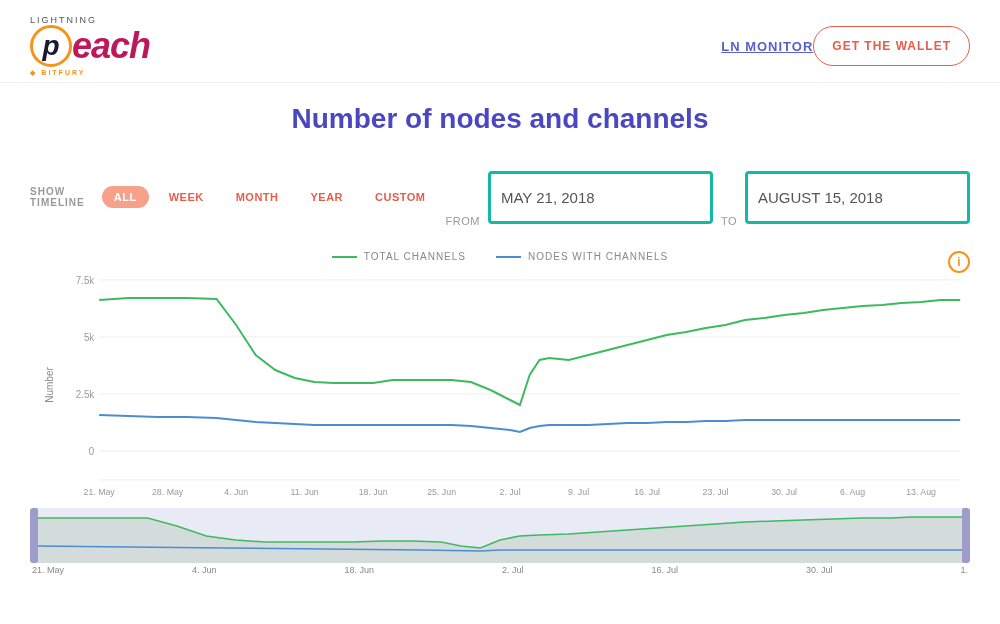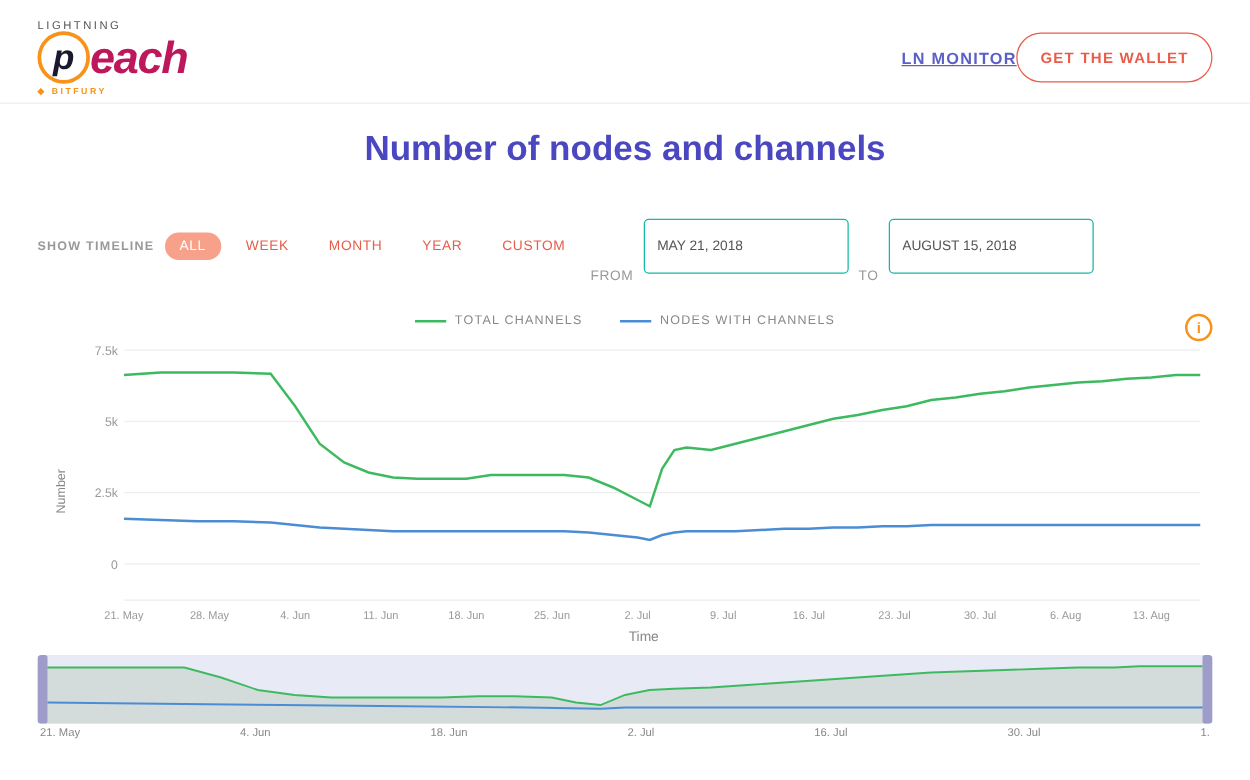--- a/index.html
+++ b/index.html
@@ -99,42 +99,42 @@
       font-size: 10px;
       letter-spacing: 1px;
       color: #999;
       font-weight: bold;
     }
     .timeline-btn {
       padding: 5px 12px;
       border-radius: 4px;
       border: none;
       font-size: 11px;
-      font-weight: normal;
+      font-weight: bold;
       letter-spacing: 0.5px;
       cursor: pointer;
       color: #e85d4a;
       background: none;
     }
     .timeline-btn.active {
       background: #f7a08a;
       color: #fff;
       border-radius: 20px;
     }
     .from-to-label {
       font-size: 11px;
       color: #999;
       letter-spacing: 0.5px;
       margin-top: 48px;
     }
     .date-input {
-      border: 1px solid #14b8a6;
+      border: 3px solid #14b8a6;
       border-radius: 4px;
       padding: 15px 10px;
-      font-size: 11px;
+      font-size: 15px;
       color: #555;
     }
     .legend {
       display: flex;
       align-items: center;
       justify-content: center;
       gap: 30px;
       margin-bottom: 8px;
     }
     .legend-item {
@@ -397,21 +397,20 @@
             800,150
             820,150
             840,150
             860,150
             880,150
             900,150
             920,150
           "></polyline>
       </svg>
     </div>
-    <div class="x-axis-label">Time</div>
   </div>
 
   <div class="mini-chart-container">
     <svg class="mini-chart" viewBox="0 0 960 55" preserveAspectRatio="none">
 
       <polygon fill="rgba(180,200,180,0.4)" points="
           8,10 30,10 60,10 90,10 120,10 150,18 180,28 210,32 240,34 270,34 300,34 330,34 360,33 390,33 420,34 440,38 460,40 480,32 500,28 520,27 550,26 580,24 610,22 640,20 670,18 700,16 730,14 760,13 790,12 820,11 850,10 880,10 900,9 930,9 952,9
           952,55 8,55
         "></polygon>
 

